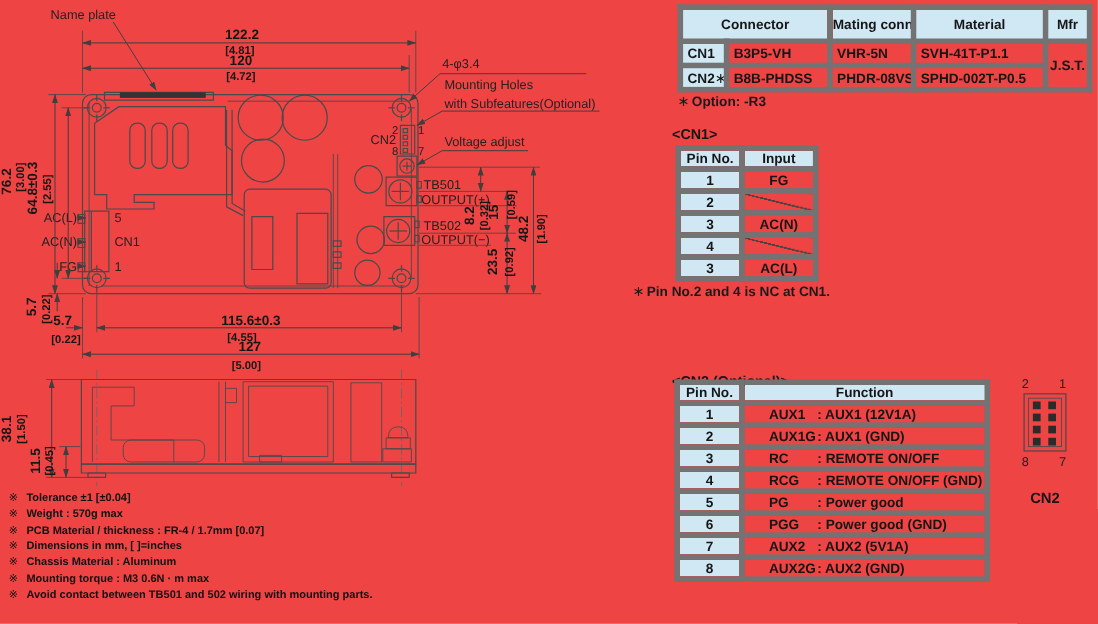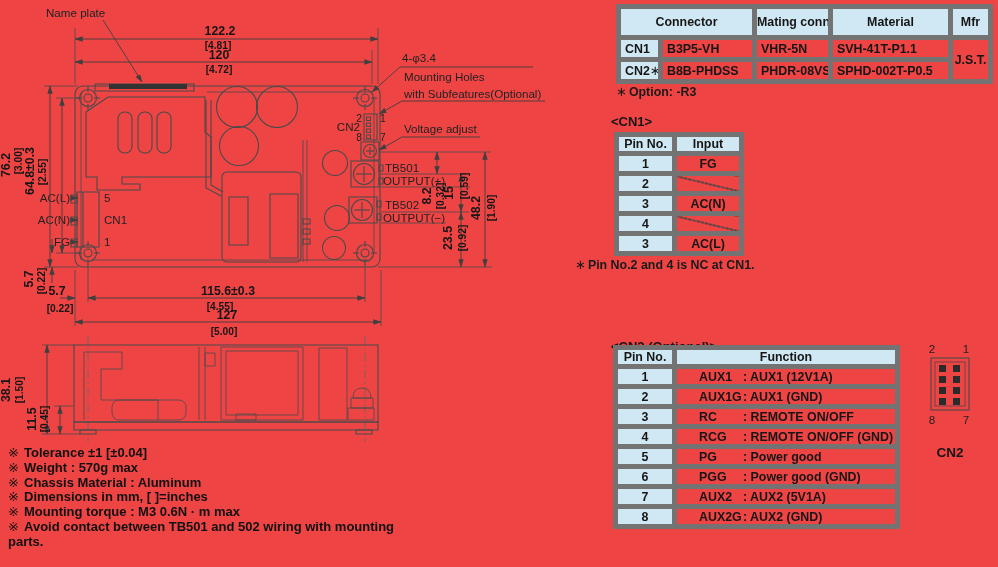--- a/index.html
+++ b/index.html
@@ -13,21 +13,21 @@
   .stroke { stroke:var(--line); fill:none; stroke-width:1.1; }
   .thin   { stroke:var(--line); fill:none; stroke-width:0.8; }
   .dimln  { stroke:#3f3f3f; fill:none; stroke-width:0.9; }
   .cl     { stroke:#666; fill:none; stroke-width:0.8; stroke-dasharray:9 3 2 3; }
   text.dv  { font:700 12.3px "Liberation Sans","DejaVu Sans",sans-serif; fill:#161616; }
   text.di  { font:700 10.2px "Liberation Sans","DejaVu Sans",sans-serif; fill:#161616; }
   text.lbl { font:400 11.6px "Liberation Sans","DejaVu Sans",sans-serif; fill:#222; }
   text.sm  { font:400 10.3px "Liberation Sans","DejaVu Sans",sans-serif; fill:#222; }
 
   
-  #notes { position:absolute; left:8px; top:446px; width:420px; font-size:13px; font-weight:700; line-height:14.8px; color:#111; }
+  #notes { position:absolute; left:8px; top:446px; width:420px; font-size:10px; font-weight:700; line-height:14.8px; color:#111; }
   #notes .marker { display:inline-block; width:16px; font-weight:400; }
 
   
   .rc { position:absolute; }
   table { border-collapse:collapse; table-layout:fixed; }
   th, td { border:5px solid #737373; font-size:12.4px; font-weight:700; color:#161616; overflow:hidden; white-space:nowrap; }
   th { background:var(--table-header-bg); text-align:center; font-weight:700; }
   .hdr-bg { background:var(--table-header-bg); }
   #conn-table { left:616px; top:4px; width:372px; }
   #conn-table th { height:31px; line-height:14px; }
@@ -323,22 +323,23 @@
       <text class="di" transform="translate(23,390) rotate(-90)" text-anchor="middle">[1.50]</text>
       <line class="dimln" x1="60" y1="406" x2="60" y2="434" marker-start="url(#ah)" marker-end="url(#ah)"></line>
       <text class="dv" transform="translate(36,419) rotate(-90)" text-anchor="middle">11.5</text>
       <text class="di" transform="translate(48,419) rotate(-90)" text-anchor="middle">[0.45]</text>
     </g>
   </svg>
 
   <div id="notes">
     <div><span class="marker">※</span><span>Tolerance ±1 [±0.04]</span></div>
     <div><span class="marker">※</span><span>Weight : 570g max</span></div>
+    <div><span class="marker">※</span><span>PCB Material / thickness : FR-4 / 1.7mm [0.07]</span></div>
+    <div><span class="marker">※</span><span>Dimensions in mm, [ ]=inches</span></div>
     <div><span class="marker">※</span><span>Chassis Material : Aluminum</span></div>
-    <div><span class="marker">※</span><span>Dimensions in mm, [ ]=inches</span></div>
     <div><span class="marker">※</span><span>Mounting torque : M3 0.6N · m max</span></div>
     <div><span class="marker">※</span><span>Avoid contact between TB501 and 502 wiring with mounting parts.</span></div>
   </div>
 
   <table id="conn-table" class="rc">
     <colgroup>
         <col style="width:42px">
         <col style="width:94px">
         <col style="width:76px">
         <col style="width:120px">

